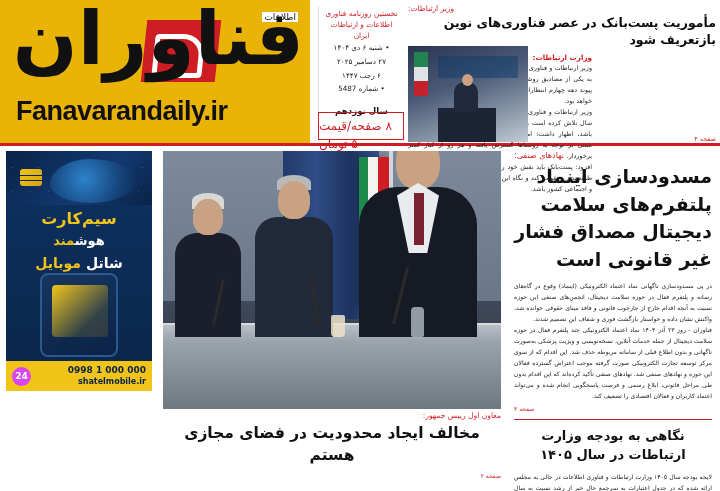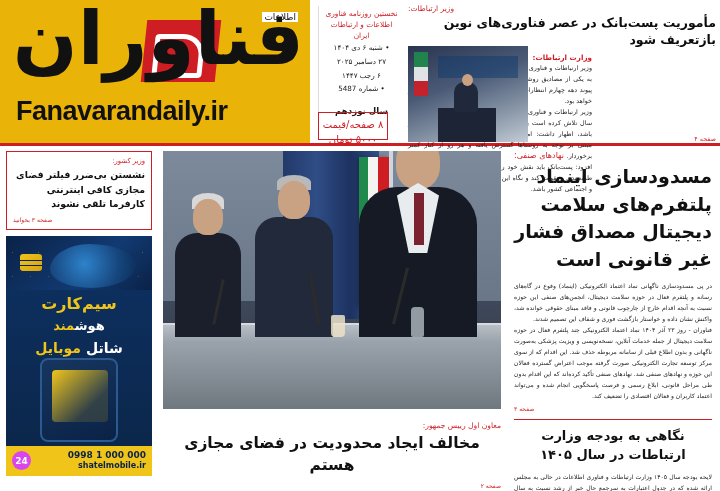--- a/index.html
+++ b/index.html
@@ -95,25 +95,25 @@
     line-height: 1.5;
   }
   .mast-dates .d-line { display: block; }
   .mast-dates .d-year {
     margin-top: 7px;
     font-size: 8.6px;
     font-weight: bold;
   }
   .price-box {
     position: absolute; top: 112px; left: 318px;
-    width: 70px; height: 28px;
+    width: 86px; height: 28px;
     border: 1px solid #cf1d24;
     color: #cf1d24;
-    font-size: 10px;
-    text-align: center;
+    font-size: 12px;
+    text-align: left;
     line-height: 1.5;
     padding-top: 4px;
   }
 
   .mast-right {
     position: absolute; top: 4px; left: 408px;
     width: 308px; height: 138px;
   }
   .mast-kicker {
     font-size: 7.5px; color: #cf1d24; text-align: left; margin-bottom: 2px;
@@ -268,21 +268,21 @@
   .pm-mic3 { left: 236px; height: 58px; transform: rotate(14deg); }
   .pm-glass {
     position: absolute; bottom: 72px; left: 168px; width: 14px; height: 22px;
     background: rgba(236,226,200,.85); border-radius: 2px 2px 4px 4px;
   }
   .pm-bottle {
     position: absolute; bottom: 72px; left: 248px; width: 13px; height: 30px;
     background: rgba(200,210,215,.7); border-radius: 4px 4px 2px 2px;
   }
   .caption-bar {
-    width: 338px; margin-top: 12px;
+    width: 338px; margin-top: 2px;
   }
   .cap-kicker { font-size: 7.6px; color: #cf1d24; text-align: right; margin-bottom: 3px; }
   .cap-head {
     font-size: 15.5px; font-weight: bold; color: #111;
     text-align: center; line-height: 1.4;
   }
   .cap-foot { font-size: 6px; color: #cf1d24; text-align: right; margin-top: 6px; }
 
   
   .col-left {
@@ -473,25 +473,20 @@
         <div class="pm-bottle"></div>
       </div>
       <div class="caption-bar">
         <div class="cap-kicker">معاون اول رییس جمهور:</div>
         <div class="cap-head">مخالف ایجاد محدودیت در فضای مجازی هستم</div>
         <div class="cap-foot">صفحه ۲</div>
       </div>
     </div>
 
     <div class="col-left">
-      <div class="brief-box">
-        <div class="brief-kicker">وزیر کشور:</div>
-        <div class="brief-head">نشستن بی‌ضرر فیلتر فضای مجازی کافی اینترنتی کارفرما تلقی نشوند</div>
-        <div class="brief-foot">صفحه ۳ بخوانید</div>
-      </div>
 
       <div class="ad">
         <div class="ad-top">
           <div class="ad-circuit"></div>
           <div class="ad-brain"></div>
           <div class="ad-chip"></div>
         </div>
         <div class="ad-title">سیم‌کارت</div>
         <div class="ad-sub">
           <span>هوش</span><span class="hl">مند</span>

